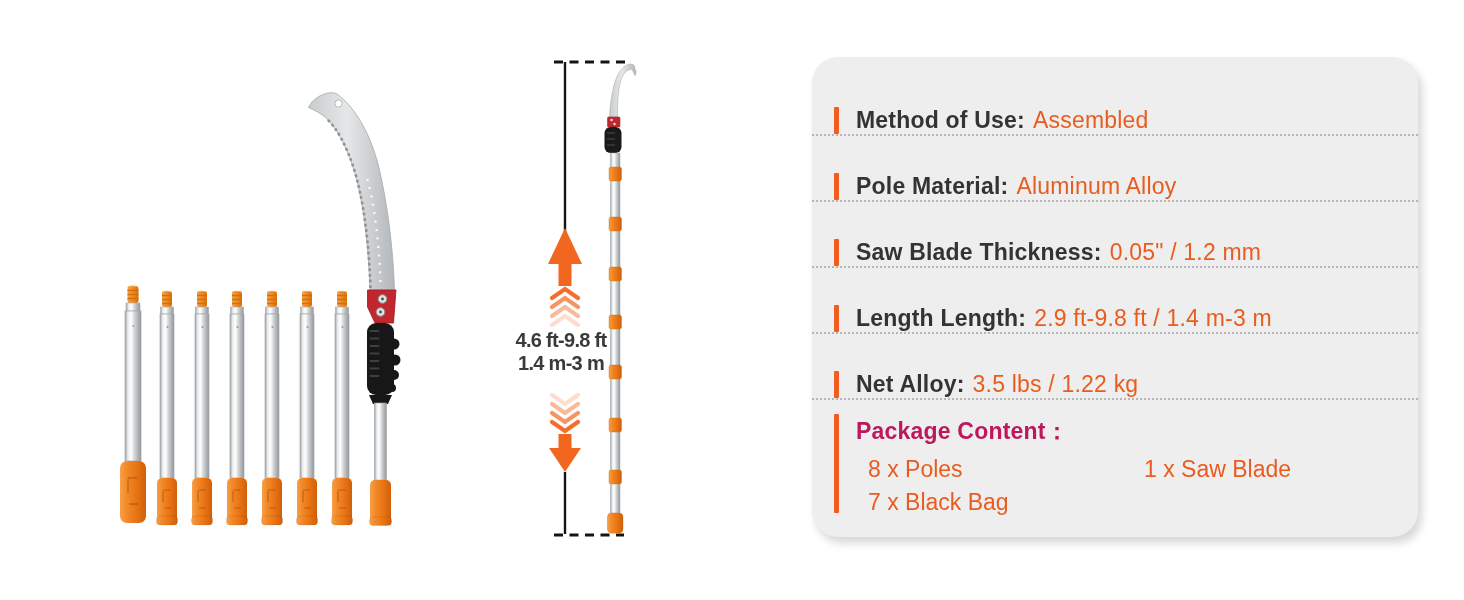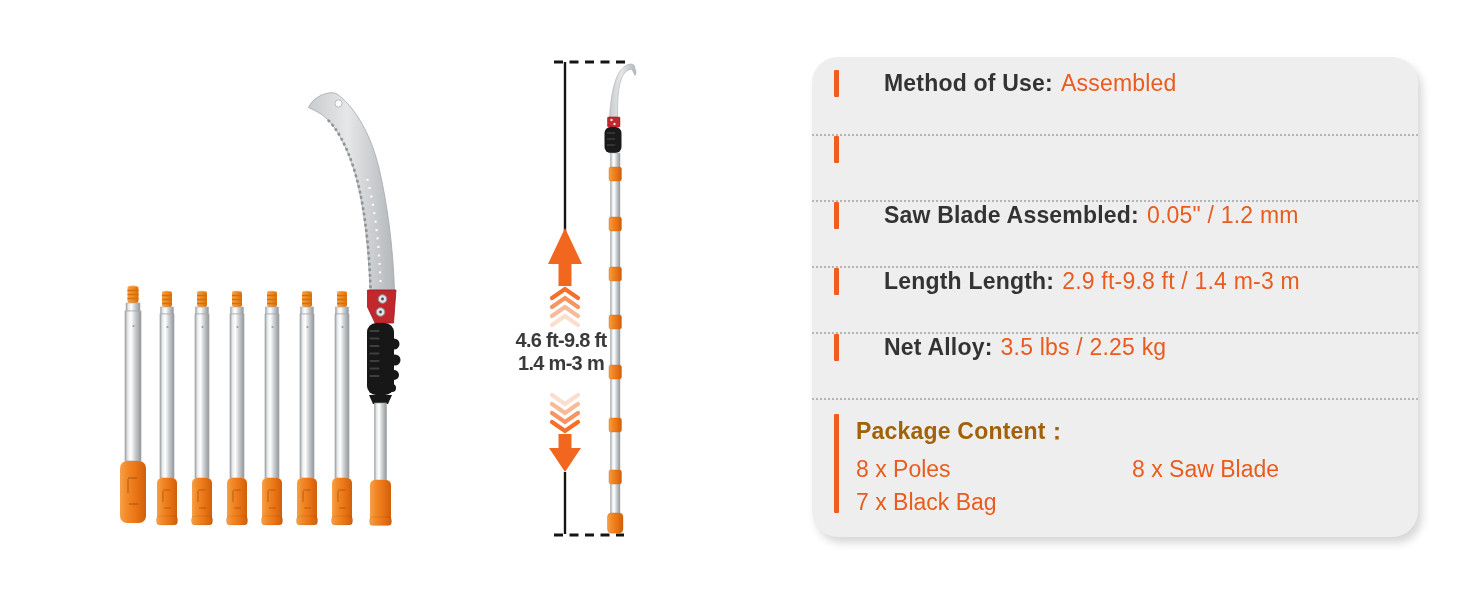--- a/index.html
+++ b/index.html
@@ -10,35 +10,34 @@
   svg text{font-family:"Liberation Sans",sans-serif;}
 
   
   .panel{
     position:absolute;left:812px;top:57px;width:606px;height:480px;
     background:#eeeeee;border-radius:26px;
     box-shadow:4px 6px 9px rgba(0,0,0,0.16);
     padding-top:13px;box-sizing:border-box;
   }
   .spec-row{
-    height:66px;display:flex;align-items:flex-start;
+    height:66px;display:flex;align-items:flex-end;
     padding-left:22px;box-sizing:border-box;
     border-bottom:2px dotted #b5b5b5;
-    gap:28px;
   }
   .accent-bar{
     width:5px;height:27px;background:#F25C1E;border-radius:1px;
     margin-right:17px;flex:none;
   }
   .accent-bar.tall{height:99px;}
   .row-text{font-size:23px;color:#333333;font-weight:700;letter-spacing:.2px;white-space:nowrap;}
-  .val{color:#E95C1E;font-weight:400;}
+  .val{color:#E95C1E;font-weight:400;margin-left:12px;}
   .row-text .val{margin-left:.35em;}
   .package-row{display:flex;align-items:flex-start;padding:14px 0 0 22px;}
-  .package-title{font-size:23px;font-weight:700;color:#a16207;letter-spacing:.2px;margin:2px 0 6px 0;}
+  .package-title{font-size:23px;font-weight:700;color:#be185d;letter-spacing:.2px;margin:2px 0 6px 0;}
   .package-grid{
     display:grid;grid-template-columns:276px auto;
     font-size:23px;line-height:33px;color:#E95C1E;
   }
 
   
   .left-illustration{position:absolute;left:90px;top:80px;}
   .middle-illustration{position:absolute;left:490px;top:40px;}
   .dim-text{font-weight:bold;fill:#3a3a3a;font-size:20px;letter-spacing:-0.7px;}
 </style>
@@ -190,43 +189,44 @@
 
   <div class="panel">
 
     <div class="spec-row">
       <span class="accent-bar"></span>
       <span class="row-text"><span>Method of Use:</span><span class="val">Assembled</span></span>
     </div>
 
     <div class="spec-row">
       <span class="accent-bar"></span>
-    </div>
-
-    <div class="spec-row">
-      <span class="accent-bar"></span>
-      <span class="row-text"><span>Saw Blade Assembled:</span><span class="val">0.05" / 1.2 mm</span></span>
+      <span class="row-text"><span>Pole Material:</span><span class="val">Aluminum Alloy</span></span>
+    </div>
+
+    <div class="spec-row">
+      <span class="accent-bar"></span>
+      <span class="row-text"><span>Saw Blade Thickness:</span><span class="val">0.05" / 1.2 mm</span></span>
     </div>
 
     <div class="spec-row">
       <span class="accent-bar"></span>
       <span class="row-text"><span>Length Length:</span><span class="val">2.9 ft-9.8 ft / 1.4 m-3 m</span></span>
     </div>
 
     <div class="spec-row">
       <span class="accent-bar"></span>
-      <span class="row-text"><span>Net Alloy:</span><span class="val">3.5 lbs / 2.25 kg</span></span>
+      <span class="row-text"><span>Net Alloy:</span><span class="val">3.5 lbs / 1.22 kg</span></span>
     </div>
 
     <div class="package-row">
       <span class="accent-bar tall"></span>
       <div class="package-body">
         <div class="package-title">Package Content：</div>
         <div class="package-grid">
           <span class="val">8 x Poles</span>
-          <span class="val">8 x Saw Blade</span>
+          <span class="val">1 x Saw Blade</span>
           <span class="val">7 x Black Bag</span>
         </div>
       </div>
     </div>
 
   </div>
 </div>
 
 </body></html>

